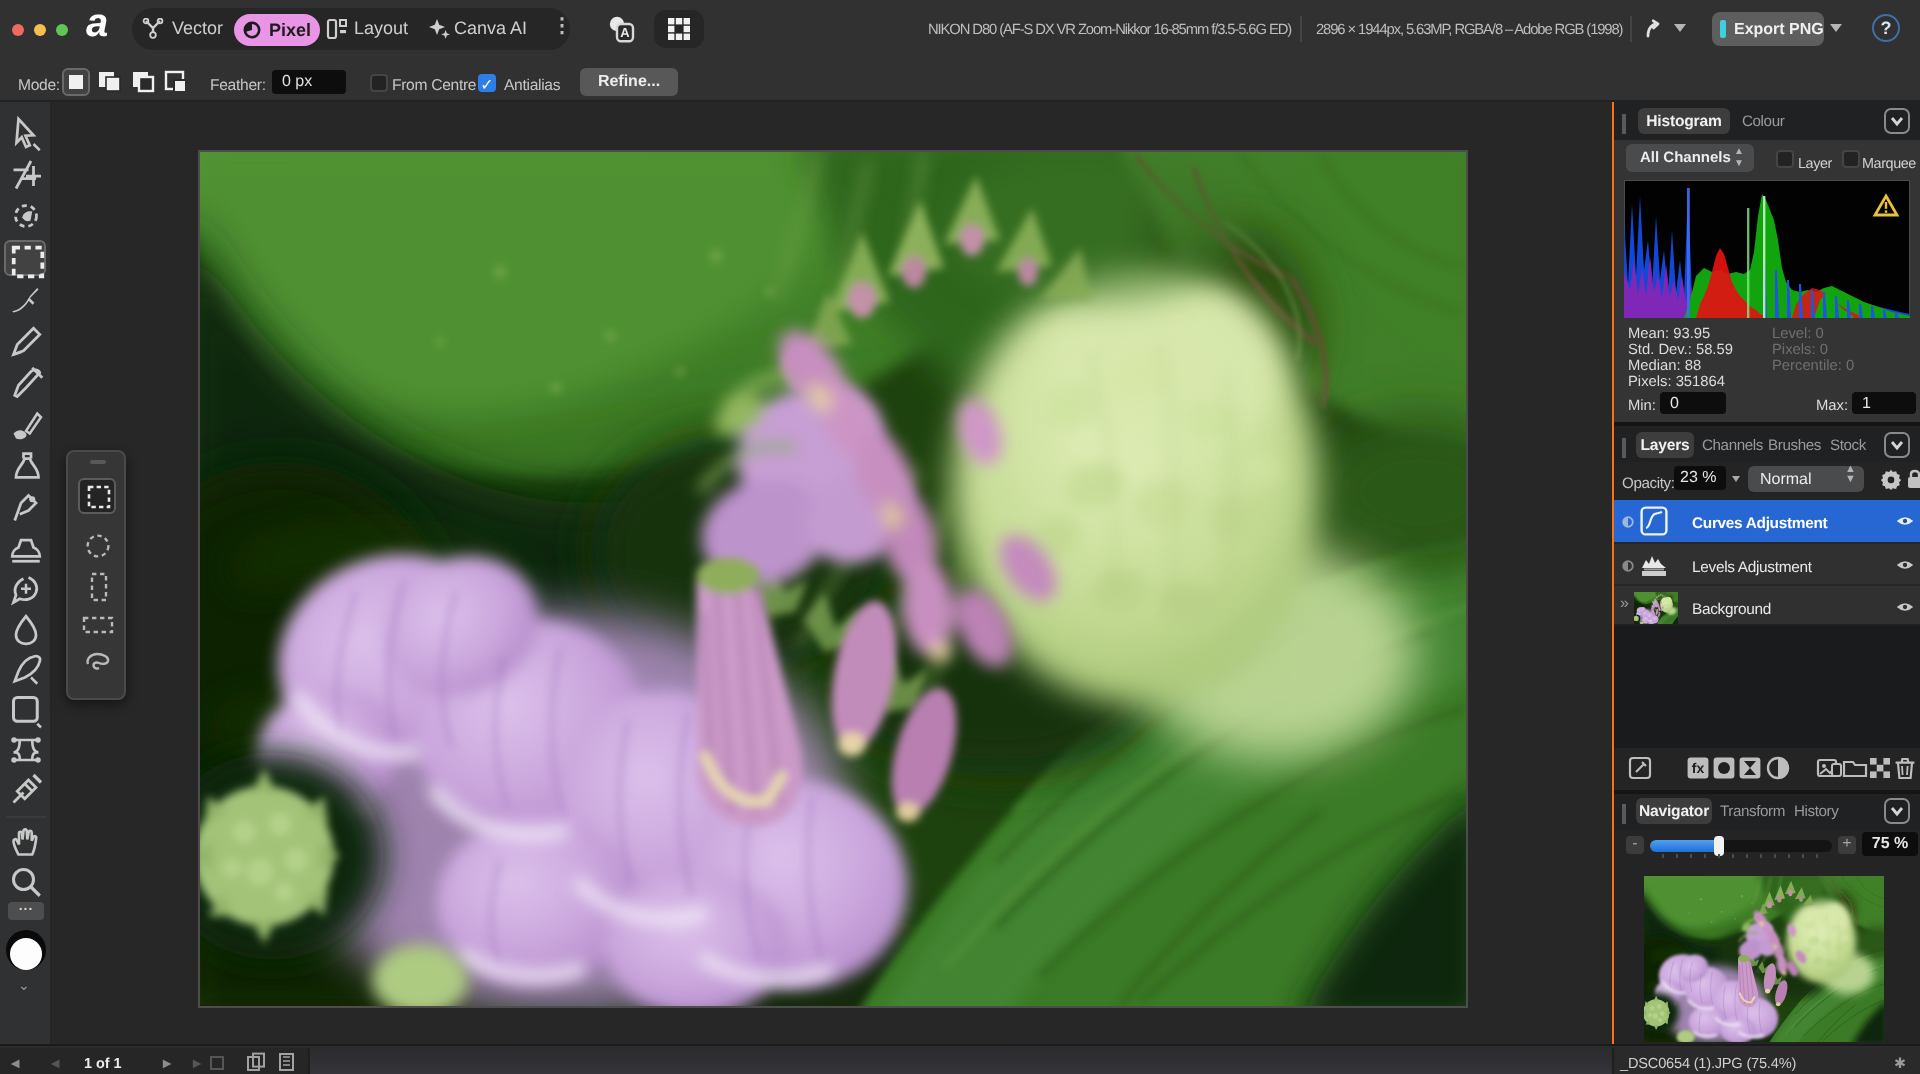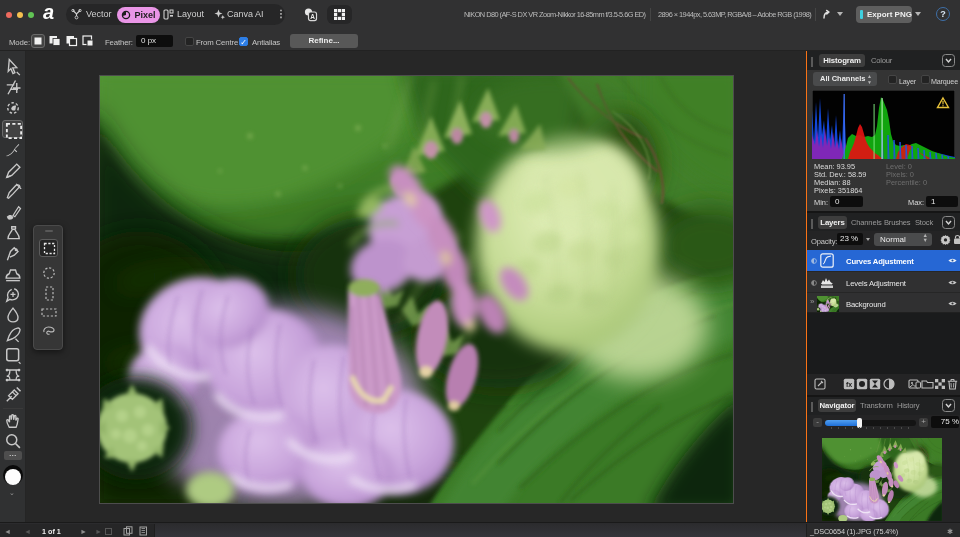--- a/index.html
+++ b/index.html
@@ -18,21 +18,21 @@
 #exportbtn .bar{position:absolute;left:4px;top:4px;width:2.5px;height:9px;background:#3fd0e0;border-radius:1px;}
 #exportbtn .t{position:absolute;left:11px;top:4px;font-size:8px;font-weight:bold;color:#f0f0f0;}
 #helpc{position:absolute;left:936px;top:7px;width:14px;height:14px;border:1.5px solid #3e6fa8;border-radius:50%;color:#d8e6f4;font-size:9px;font-weight:bold;text-align:center;line-height:12px;}
 
 #toolbar{position:absolute;left:0;top:29px;width:960px;height:22px;background:#313132;border-bottom:1px solid #222;}
 .tl{position:absolute;font-size:7.8px;color:#c6c6c6;top:8.5px;letter-spacing:-0.15px;}
 .modebtn{position:absolute;top:5px;width:14px;height:14px;}
 #featherin{position:absolute;left:136px;top:6px;width:37px;height:12px;background:#0d0d0d;border-radius:2px;font-size:8px;color:#e0e0e0;line-height:12px;padding-left:5px;}
 .cb{position:absolute;top:8px;width:9px;height:9px;border-radius:2px;background:#232323;border:1px solid #454545;}
 .cbon{background:#2d7ee6;border:1px solid #2d7ee6;color:#fff;font-size:8px;line-height:9px;text-align:center;}
-#refinebtn{position:absolute;left:290px;top:5px;width:68px;height:14px;background:#585858;border-radius:3px;color:#ededed;font-size:8px;font-weight:bold;text-align:center;line-height:14px;}
+#refinebtn{position:absolute;left:290px;top:5px;width:49px;height:14px;background:#585858;border-radius:3px;color:#ededed;font-size:8px;font-weight:bold;text-align:center;line-height:14px;}
 
 #sidebar{position:absolute;left:0;top:51px;width:26px;height:471px;background:#303132;border-right:1px solid #252525;}
 .ticon{position:absolute;left:3px;width:20px;height:20px;display:flex;align-items:center;justify-content:center;}
 #selTool{position:absolute;left:2px;top:69px;width:21px;height:18px;background:#424242;border:1px solid #6a6a6a;border-radius:3px;}
 
 #canvas{position:absolute;left:26px;top:51px;width:780px;height:471px;background:#272727;}
 #photo{position:absolute;left:74px;top:25px;width:633px;height:427px;outline:1px solid #4d4d4d;}
 
 #flyout{position:absolute;left:7px;top:174px;width:30px;height:125px;background:#363636;border:1px solid #4a4a4a;border-radius:4px;box-shadow:0 2px 6px rgba(0,0,0,.5);}
 #flyout .grip{position:absolute;left:11px;top:4px;width:8px;height:2px;background:#585858;border-radius:1px;}
@@ -696,21 +696,21 @@
         <svg width="11" height="11" viewBox="0 0 11 11">
           <path d="M3 4 L5.5 7 L8 4" stroke="#d5d5d5" stroke-width="1.4" fill="none"></path>
         </svg>
       </div>
   <div class="abs" style="left:6px;top:367px;width:9px;height:9px;background:#3c3c3c;border-radius:2px;color:#a5a5a5;font-size:8px;line-height:8px;text-align:center;">-</div>
   <div class="abs" style="left:18px;top:368.5px;width:91px;height:6px;background:#141414;border-radius:3px;"></div>
   <div class="abs" style="left:18px;top:368.5px;width:35px;height:6px;background:linear-gradient(#52a0f0,#1e6fd8);border-radius:3px;"></div>
   <div class="abs" style="left:50px;top:366.5px;width:5px;height:10px;background:#f2f2f2;border-radius:2px;"></div>
   <div class="abs" style="left:24px;top:376px;width:80px;height:2px;background:repeating-linear-gradient(90deg,#4a4a4a 0,#4a4a4a 1px,transparent 1px,transparent 7px);"></div>
   <div class="abs" style="left:112px;top:367px;width:9px;height:9px;background:#3c3c3c;border-radius:2px;color:#a5a5a5;font-size:8px;line-height:8px;text-align:center;">+</div>
-  <div class="blackin" style="left:124px;top:365px;width:28px;height:12px;line-height:12px;text-align:right;font-weight:normal;">75 %</div>
+  <div class="blackin" style="left:124px;top:365px;width:28px;height:12px;line-height:12px;text-align:center;font-weight:bold;">75 %</div>
   <svg class="abs" style="left:15px;top:387px;" width="120" height="83" viewBox="0 0 633 427" preserveAspectRatio="none">
         <use href="#picART"></use>
       </svg>
 </div>
 
 <div id="statusbar">
   <div class="abs" style="left:0;top:1px;width:155px;height:14px;background:#262627;border-right:1px solid #1e1e1e;"></div>
   <div class="abs" style="left:806px;top:1px;width:154px;height:14px;background:#2a2a2b;border-left:1px solid #1e1e1e;"></div>
   <span class="abs" style="left:4px;top:4px;color:#8d8d8d;">◄</span>
   <span class="abs" style="left:24px;top:4px;color:#555;">◄</span>

